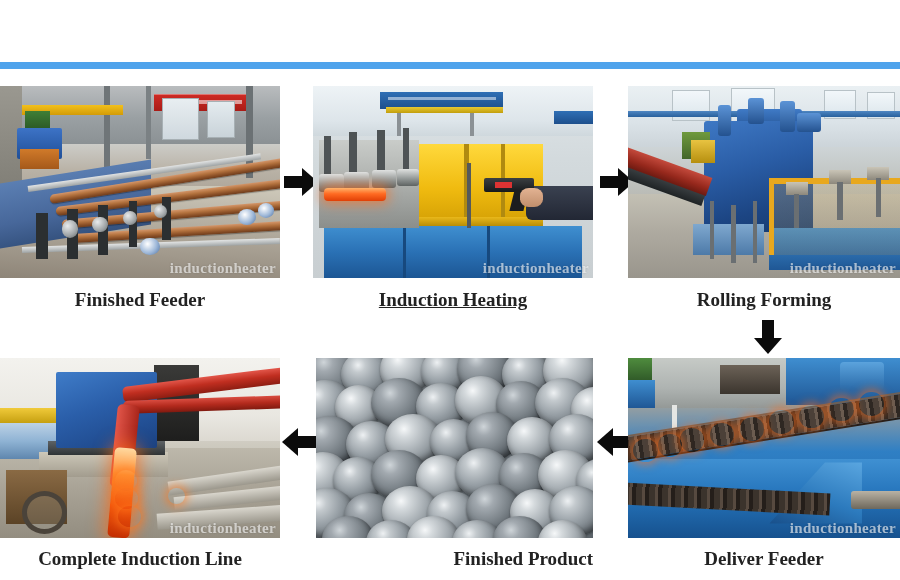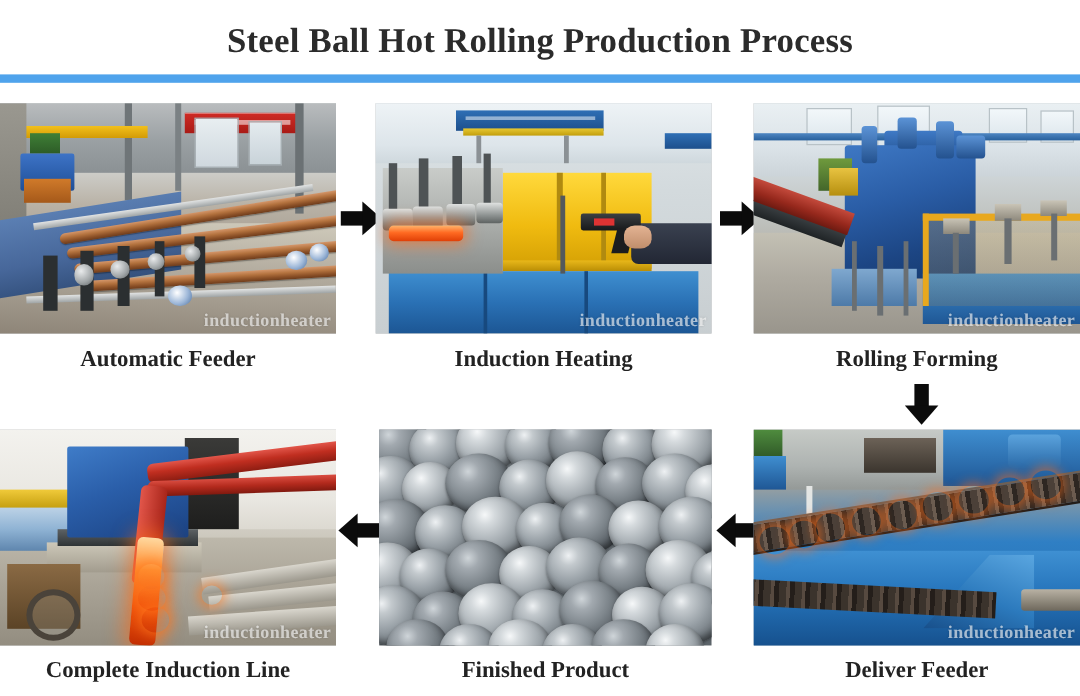--- a/index.html
+++ b/index.html
@@ -307,21 +307,20 @@
     box-shadow: 0 0 9px 3px rgba(255,110,25,.55); }
   .p6-shaft { left:82%; top:74%; width:20%; height:10%;
     background: linear-gradient(180deg,#b9b2a4,#6e685c); border-radius:3px; }
   .p6-post { left:16%; top:26%; width:2%; height:14%; background:#e4e6e4; }
 </style>
 </head>
 <body>
 
 <div id="page">
 
-  <div class="page-title">Steel Ball Hot Rolling Production Process</div>
   <div class="title-rule"></div>
 
   <div class="cell">
     <div class="photo" style="left:0px; top:86px; width:280px; height:192px;">
       <div class="scene">
         <div class="lyr p1-bg"></div>
         <div class="lyr p1-roof"></div>
         <div class="lyr p1-banner"></div>
         <div class="lyr p1-win1"></div>
         <div class="lyr p1-win2"></div>
@@ -355,21 +354,21 @@
         <div class="p1-wheel" style="left:44%; top:65%; width:5%; height:7.5%;"></div>
         <div class="p1-wheel" style="left:55%; top:62%; width:4.6%; height:7%;"></div>
 
         <div class="p1-pad" style="left:50%; top:79%; width:7%; height:9%;"></div>
         <div class="p1-pad" style="left:85%; top:64%; width:6.4%; height:8.4%;"></div>
         <div class="p1-pad" style="left:92%; top:61%; width:6%; height:8%;"></div>
 
         <div class="wm">inductionheater</div>
       </div>
     </div>
-    <div class="caption" style="left:0px; top:289px; width:280px;">Automatic Feeder</div>
+    <div class="caption" style="left:0px; top:289px; width:280px;">Finished Feeder</div>
   </div>
 
   <div class="arrow arrow-right" style="left:284px; top:168px; width:34px; height:28px;">
     <div class="shaft"></div>
       <div class="head"></div>
   </div>
 
   <div class="cell">
     <div class="photo" style="left:313px; top:86px; width:280px; height:192px;">
       <div class="scene">
@@ -402,21 +401,21 @@
         <div class="lyr p2-probe"></div>
         <div class="lyr p2-arm"></div>
         <div class="lyr p2-gun"></div>
         <div class="lyr p2-gunled"></div>
         <div class="lyr p2-grip"></div>
         <div class="lyr p2-hand"></div>
 
         <div class="wm">inductionheater</div>
       </div>
     </div>
-    <div class="caption" style="left:313px; top:289px; width:280px;">Induction Heating</div>
+    <div class="caption" style="left:313px; top:289px; width:280px;text-decoration:underline;">Induction Heating</div>
   </div>
 
   <div class="arrow arrow-right" style="left:600px; top:168px; width:34px; height:28px;">
     <div class="shaft"></div>
       <div class="head"></div>
   </div>
 
   <div class="cell">
     <div class="photo" style="left:628px; top:86px; width:272px; height:192px;">
       <div class="scene">
@@ -557,21 +556,21 @@
         <div class="ball" style="left:84%;  top:71%;  width:20%; height:28%;"></div>
 
         <div class="ball dk" style="left:2%;   top:88%;  width:19%; height:26%;"></div>
         <div class="ball" style="left:18%;  top:90%;  width:18%; height:25%;"></div>
         <div class="ball lt" style="left:33%;  top:88%;  width:19%; height:26%;"></div>
         <div class="ball" style="left:49%;  top:90%;  width:18%; height:25%;"></div>
         <div class="ball dk" style="left:64%;  top:88%;  width:19%; height:26%;"></div>
         <div class="ball lt" style="left:80%;  top:90%;  width:18%; height:25%;"></div>
       </div>
     </div>
-    <div class="caption" style="left:316px; top:548px; width:277px;">Finished Product</div>
+    <div class="caption" style="left:316px; top:548px; width:277px;text-align:right;">Finished Product</div>
   </div>
 
   <div class="arrow arrow-left" style="left:597px; top:428px; width:34px; height:28px;">
     <div class="shaft"></div>
       <div class="head"></div>
   </div>
 
   <div class="cell">
     <div class="photo" style="left:628px; top:358px; width:272px; height:180px;">
       <div class="scene">

